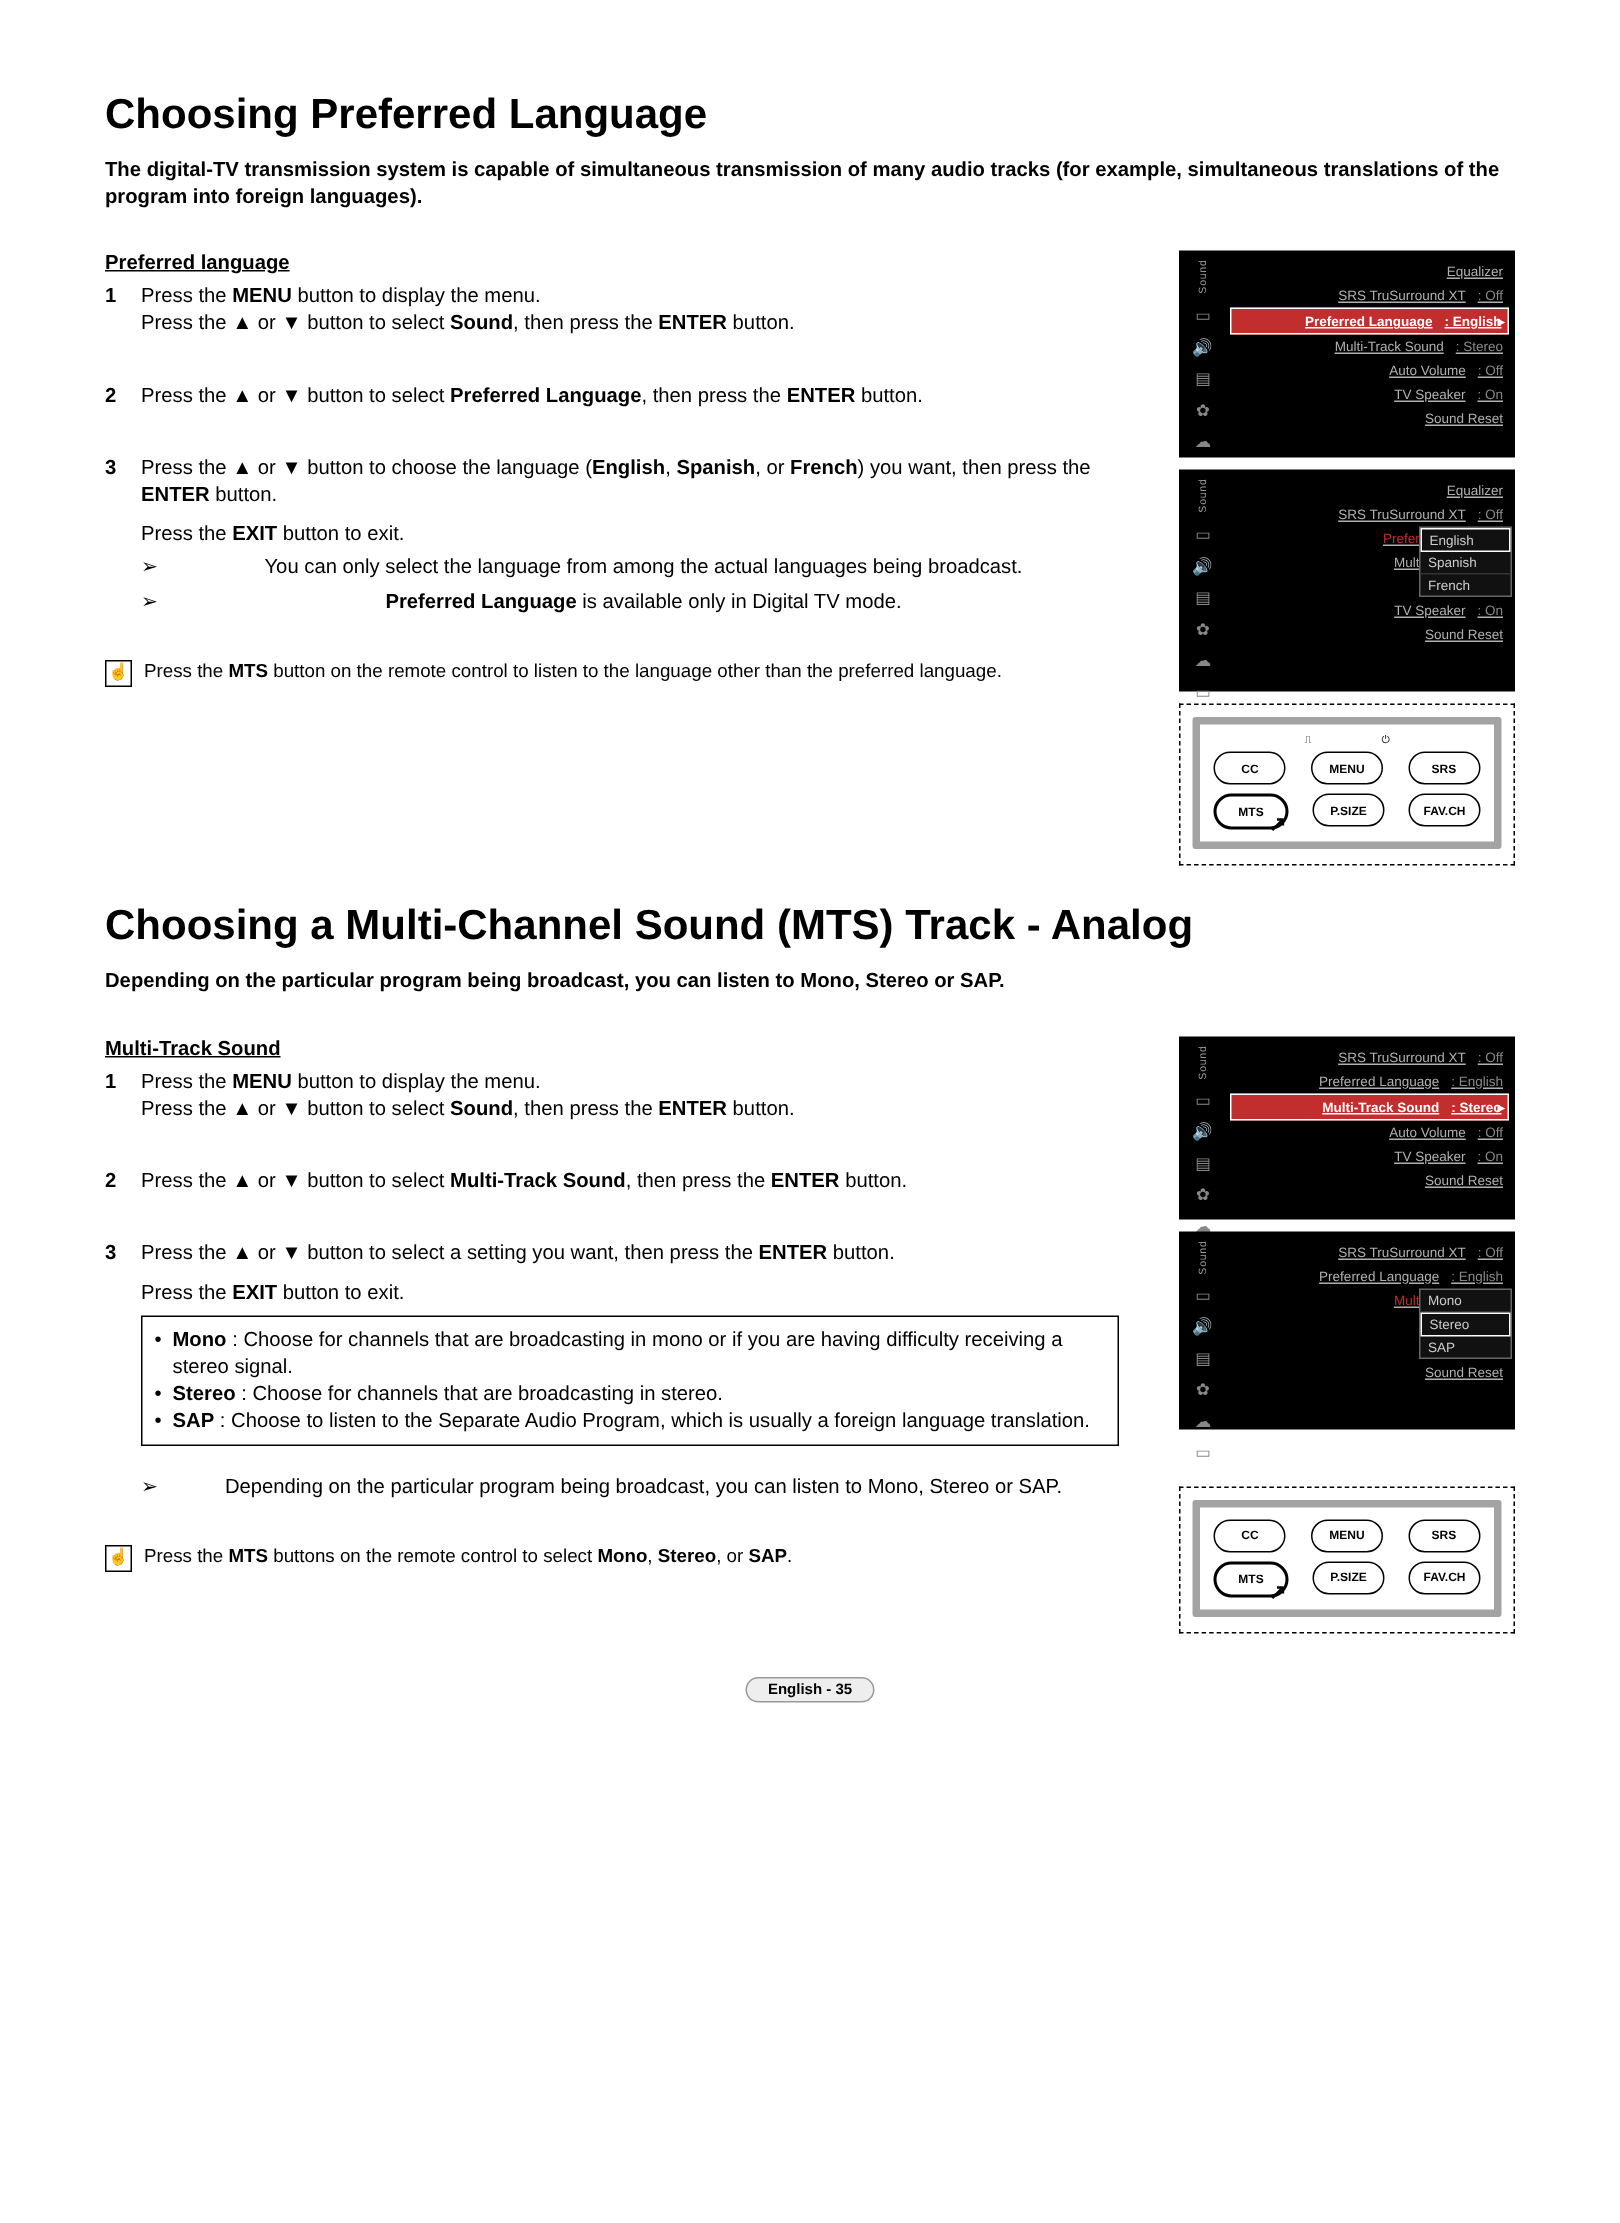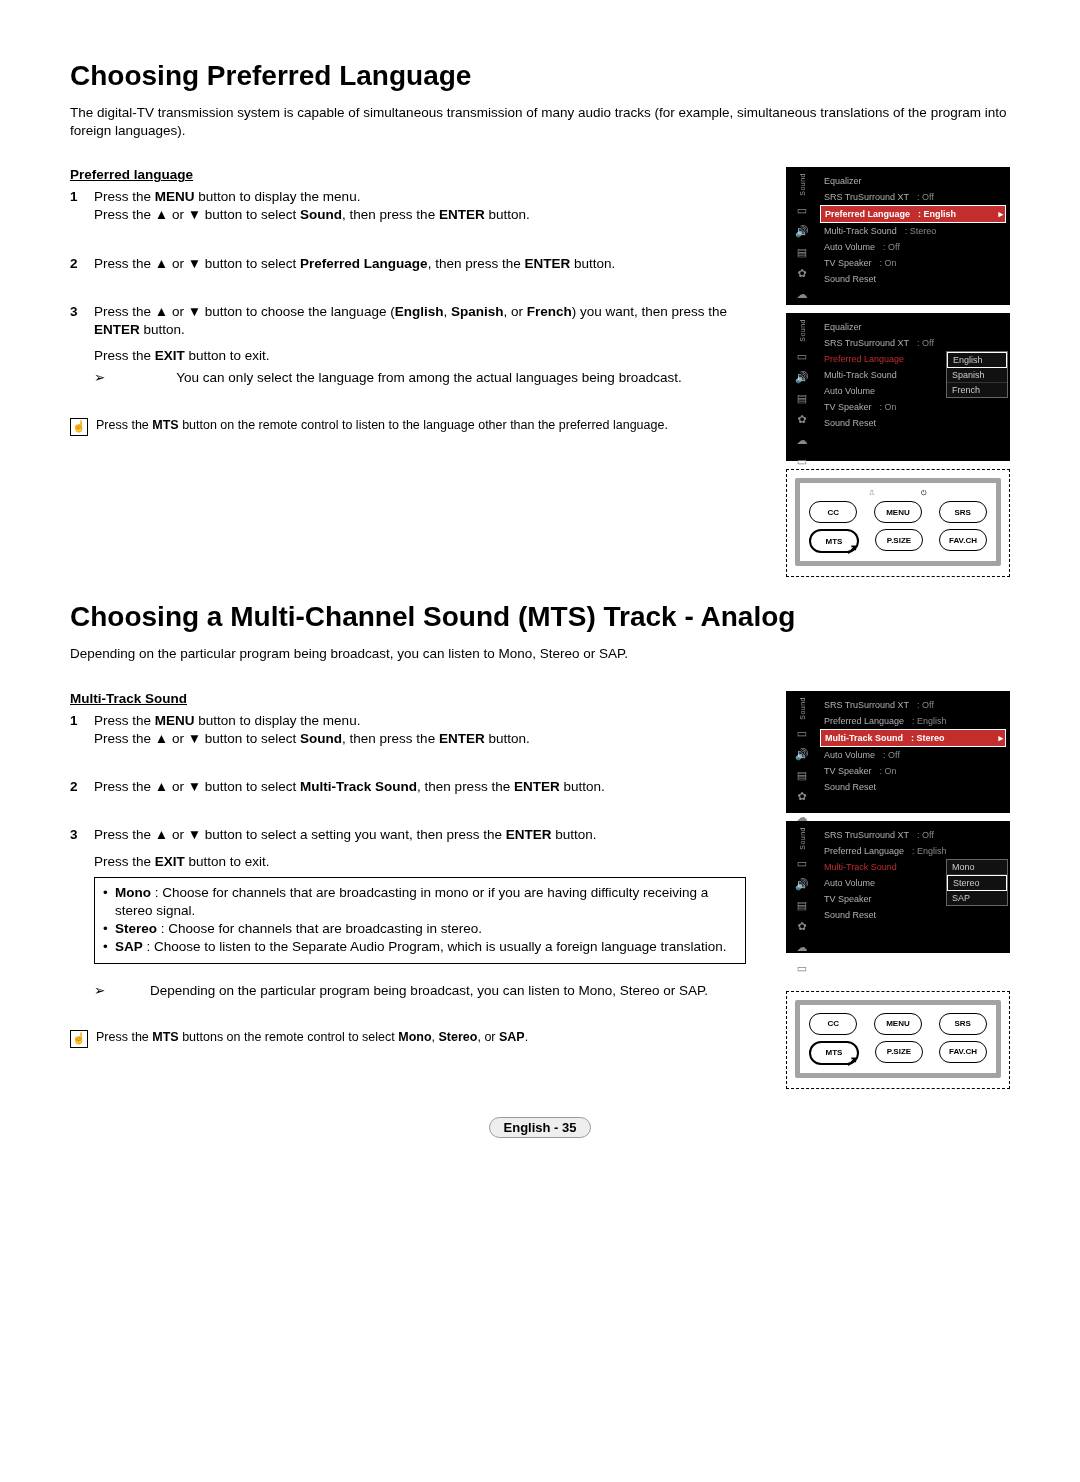--- a/index.html
+++ b/index.html
@@ -10,21 +10,21 @@
     margin: 0;
     padding: 60px 70px 40px 70px;
     width: 940px;
   }
   h1 {
     font-size: 28px;
     font-weight: bold;
     margin: 0 0 12px 0;
   }
   .intro {
-    font-weight: normal;
+    font-weight: bold;
     margin-bottom: 28px;
     line-height: 1.3;
   }
   .subhead {
     font-weight: bold;
     text-decoration: underline;
     margin-bottom: 6px;
   }
   .content-row {
     display: flex;
@@ -132,23 +132,24 @@
     text-align: center;
   }
   .osd-sidebar .ico.active {
     color: #4fa8e8;
   }
   .osd-rows {
     margin-left: 30px;
   }
   .osd-row {
     display: flex;
-    justify-content: flex-start;
+    justify-content: flex-end;
     padding: 3px 4px;
     gap: 8px;
+    text-decoration: underline;
   }
   .osd-row.hl {
     background: #c22d2d;
     color: #fff;
     border: 1px solid #fff;
     font-weight: bold;
   }
   .osd-row .val {
     color: #888;
     white-space: nowrap;
@@ -229,21 +230,21 @@
   }
   .footer {
     text-align: center;
     margin-top: 28px;
   }
   .footer-pill {
     display: inline-block;
     border: 1px solid #999;
     border-radius: 12px;
     padding: 2px 14px;
-    font-size: 13px;
+    font-size: 10px;
     font-weight: bold;
     background: #eee;
   }
   b { font-weight: bold; }
 </style>
 </head>
 <body>
 
 <h1>Choosing Preferred Language</h1>
 <div class="intro">The digital-TV transmission system is capable of simultaneous transmission of many audio tracks (for example, simultaneous translations of the program into foreign languages).</div>
@@ -265,20 +266,21 @@
         <span class="body-txt">
           <span>Press the ▲ or ▼ button to select </span><b>Preferred Language</b><span>, then press the </span><b>ENTER</b><span> button.</span>
         </span>
       </li>
       <li>
         <span class="num">3</span>
         <span class="body-txt">
           <span>Press the ▲ or ▼ button to choose the language (</span><b>English</b><span>, </span><b>Spanish</b><span>, or </span><b>French</b><span>) you want, then press the </span><b>ENTER</b><span> button.</span>
           <div style="margin-top:8px;"><span>Press the </span><b>EXIT</b><span> button to exit.</span></div>
           <div class="arrow-item">You can only select the language from among the actual languages being broadcast.</div>
+          <div class="arrow-item"><b>Preferred Language</b><span> is available only in Digital TV mode.</span></div>
         </span>
       </li>
     </ol>
 
     <div class="note-row">
       <div class="note-icon">☝</div>
       <div><span>Press the </span><b>MTS</b><span> button on the remote control to listen to the language other than the preferred language.</span></div>
     </div>
   </div>
 

